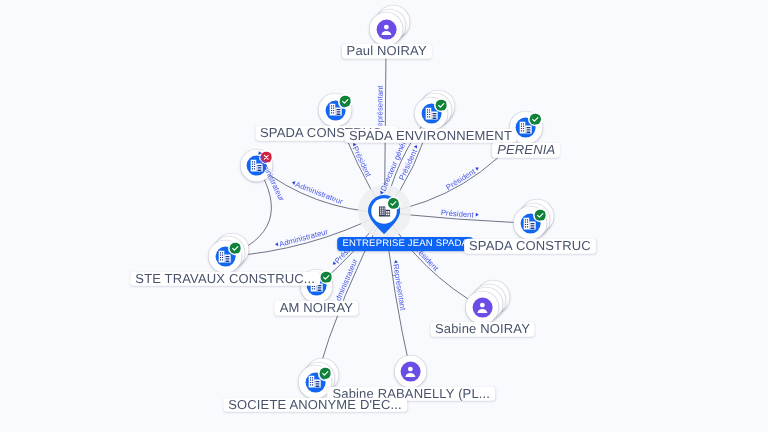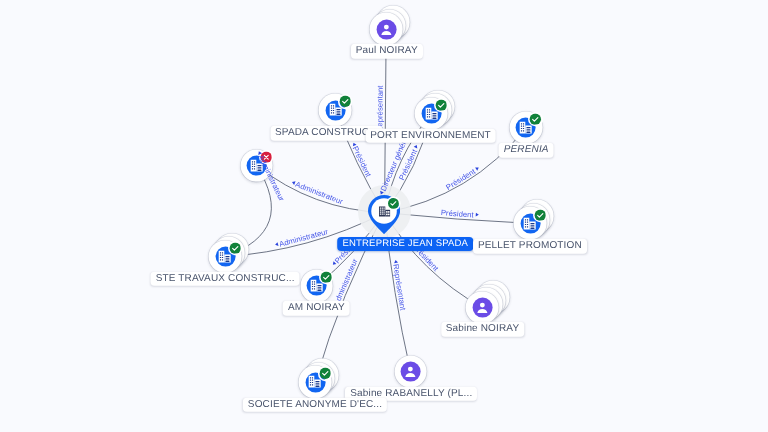--- a/index.html
+++ b/index.html
@@ -8,21 +8,21 @@
   #canvas{position:relative;width:768px;height:432px;background:#f9fafe;}
   #edgeLayer{position:absolute;left:0;top:0;width:768px;height:432px;overflow:visible;}
   #nodeLayer,#labelLayer{position:absolute;left:0;top:0;width:768px;height:432px;}
   .node{position:absolute;transform:translate(-50%,-50%);}
   .halo{position:absolute;border-radius:50%;background:#eceef1;opacity:.9;}
   .disc{position:absolute;border-radius:50%;background:#fff;
         box-shadow:0 1px 3px rgba(30,40,70,.22),0 0 0 .6px rgba(190,195,210,.55);}
   .ico{position:absolute;border-radius:50%;display:flex;align-items:center;justify-content:center;}
   .badge{position:absolute;border-radius:50%;display:flex;align-items:center;justify-content:center;}
   .nlabel{position:absolute;transform:translate(-50%,-50%);white-space:nowrap;
-          background:#fff;border-radius:4px;padding:3.2px 5px;font-size:10px;line-height:8.2px;
+          background:#fff;border-radius:4px;padding:3.2px 5px;font-size:13px;line-height:8.2px;
           color:#48536b;letter-spacing:.15px;
           box-shadow:0 1px 2px rgba(40,50,80,.14);}
   .nlabel.primary{background:#0c63f4;color:#fff;border-radius:4px;padding:3px 5px;
           font-size:9.55px;line-height:8px;letter-spacing:.15px;box-shadow:0 1px 2px rgba(10,60,150,.3);}
   .elabel{position:absolute;white-space:nowrap;color:#4455e8;font-size:7.7px;
           line-height:8px;letter-spacing:.05px;transform-origin:0 50%;}
   .earrow{display:inline-block;width:0;height:0;vertical-align:middle;
           border-left:3.6px solid #2b44dd;border-top:2.6px solid transparent;
           border-bottom:2.6px solid transparent;margin:0 1.6px;position:relative;top:-.5px;}
   .earrow.rev{border-left:none;border-right:3.6px solid #2b44dd;}
@@ -359,22 +359,22 @@
       <div class="elabel" style="left: 314.14px; top: 198.46px; transform: rotate(20.9806deg) translate(-50%, -50%) translate(0px, -6px); transform-origin: 0px 0px;"><span class="earrow rev"></span><span>Administrateur</span></div>
       <div class="elabel" style="left: 302.321px; top: 244.132px; transform: rotate(345.3deg) translate(-50%, -50%) translate(0px, -5px); transform-origin: 0px 0px;"><span class="earrow rev"></span><span>Administrateur</span></div>
       <div class="elabel" style="left: 263.584px; top: 178.119px; transform: rotate(64.059deg) translate(-50%, -50%) translate(0px, -6px); transform-origin: 0px 0px;"><span class="earrow rev"></span><span>Administrateur</span></div>
       <div class="elabel" style="left: 349.061px; top: 255.982px; transform: rotate(313.811deg) translate(-50%, -50%) translate(0px, -4.5px); transform-origin: 0px 0px;"><span class="earrow rev"></span><span>Président</span></div>
       <div class="elabel" style="left: 419.514px; top: 258.855px; transform: rotate(46.5276deg) translate(-50%, -50%) translate(0px, -4.5px); transform-origin: 0px 0px;"><span class="earrow rev"></span><span>Président</span></div>
       <div class="elabel" style="left: 348.733px; top: 287.102px; transform: rotate(292.863deg) translate(-50%, -50%) translate(0px, -4.5px); transform-origin: 0px 0px;"><span class="earrow rev"></span><span>Administrateur</span></div>
       <div class="elabel" style="left: 393.803px; top: 284.606px; transform: rotate(81.028deg) translate(-50%, -50%) translate(0px, -4.5px); transform-origin: 0px 0px;"><span class="earrow rev"></span><span>Représentant</span></div>
       <div class="nlabel primary" style="left: 384.3px; top: 243.5px; margin-left: 21px;">ENTREPRISE JEAN SPADA</div>
       <div class="nlabel" style="left: 386.7px; top: 51.3px;">Paul NOIRAY</div>
       <div class="nlabel" style="left: 326.5px; top: 133.2px;">SPADA CONSTRUC...</div>
-      <div class="nlabel" style="left: 430.5px; top: 135.7px;">PORT ENVIRONNEMENT</div>
+      <div class="nlabel" style="left: 430.5px; top: 135.7px;">SPADA ENVIRONNEMENT</div>
       <div class="nlabel" style="left: 526.2px; top: 150px; font-style: italic;">PERENIA</div>
-      <div class="nlabel" style="left: 529.9px; top: 246.2px;">PELLET PROMOTION</div>
+      <div class="nlabel" style="left: 529.9px; top: 246.2px;">SPADA CONSTRUC</div>
       <div class="nlabel" style="left: 225.2px; top: 278.7px;">STE TRAVAUX CONSTRUC...</div>
       <div class="nlabel" style="left: 316.4px; top: 308.3px;">AM NOIRAY</div>
       <div class="nlabel" style="left: 482.5px; top: 329.1px;">Sabine NOIRAY</div>
       <div class="nlabel" style="left: 411.3px; top: 393.9px;">Sabine RABANELLY (PL...</div>
       <div class="nlabel" style="left: 315px; top: 404.5px;">SOCIETE ANONYME D'EC...</div>
     </div>
 </div>
 
 </body></html>

